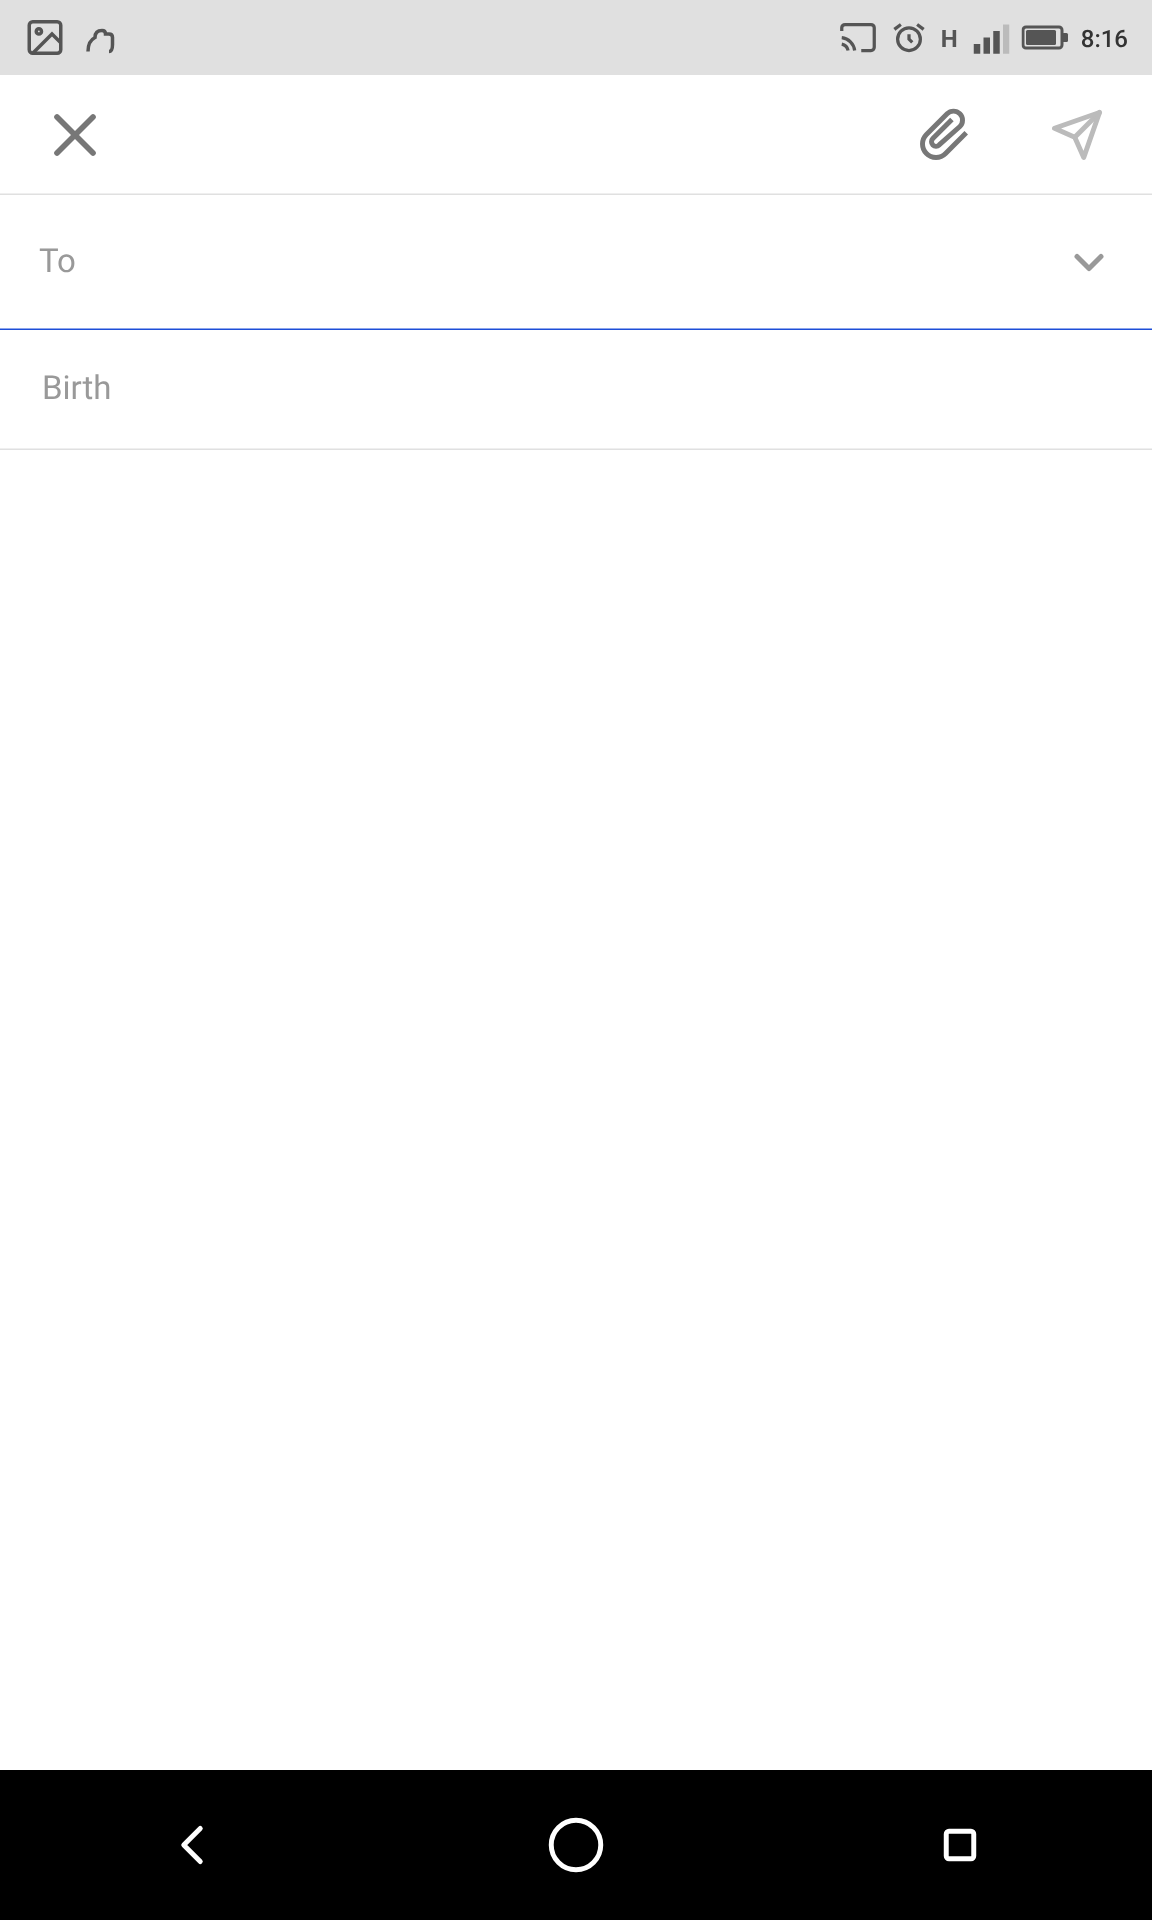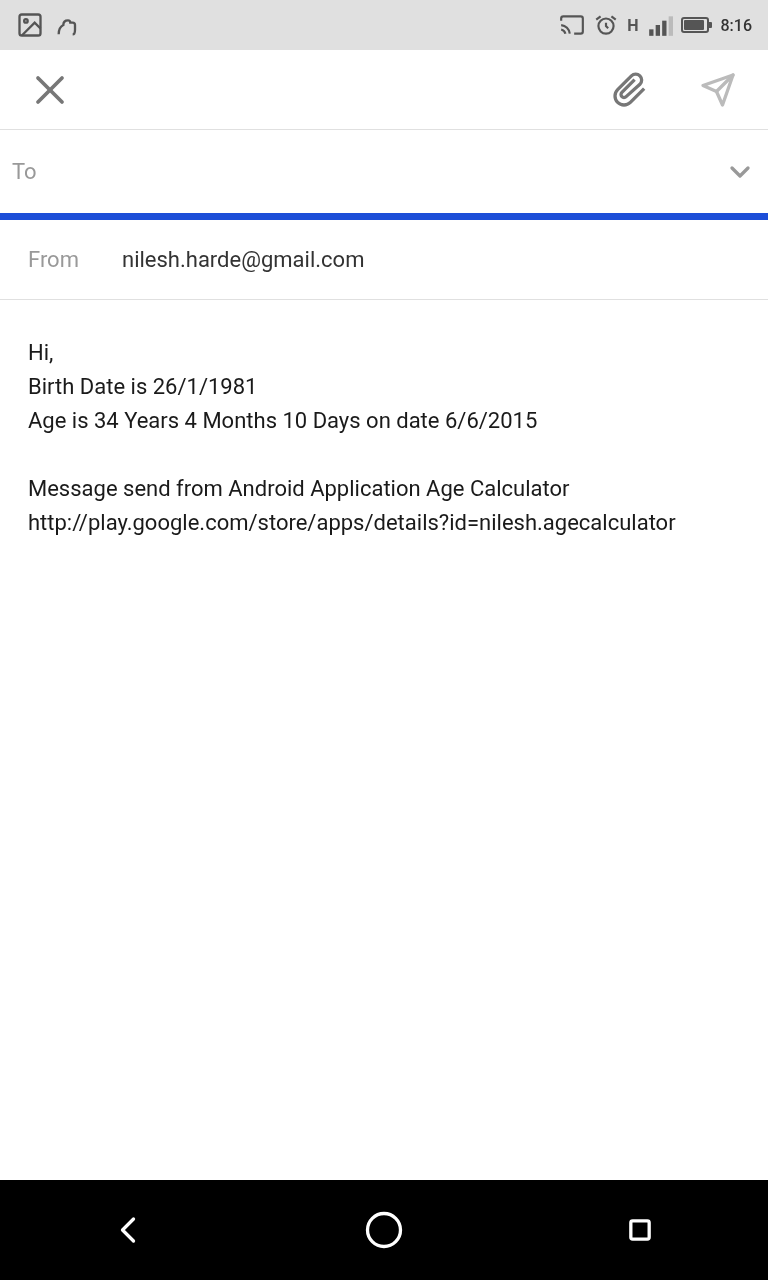--- a/index.html
+++ b/index.html
@@ -73,22 +73,22 @@
       justify-content: center;
       padding: 8px;
     }
 
     
     .to-field {
       height: 90px;
       display: flex;
       align-items: center;
       justify-content: space-between;
-      padding: 0 12px;
-      border-bottom: 7px solid #1d4ed8;
+      padding: 0 26px;
+      border-bottom: 1px solid #1d4ed8;
       flex-shrink: 0;
       text-align: center;
     }
 
     .to-label {
       font-size: 22px;
       color: #999;
     }
 
     
@@ -254,31 +254,24 @@
 </div>
 
 <div class="to-field">
   <span class="to-label">To</span>
   <svg class="icon-chevron" viewBox="0 0 24 24" fill="none" stroke="#999" stroke-width="2.5" stroke-linecap="round" stroke-linejoin="round">
     <polyline points="6 9 12 15 18 9"></polyline>
   </svg>
 </div>
 
 <div class="from-field">
-  <span class="from-label">From</span>
-  <span class="from-email">nilesh.harde@gmail.com</span>
+  <span class="from-label">Birth</span>
 </div>
 
 <div class="email-body">
-  <div class="email-content">Hi,
-Birth Date is 26/1/1981
-Age is 34 Years 4 Months 10 Days on date 6/6/2015
-
-Message send from Android Application Age Calculator
-<a href="#" class="email-link">http://play.google.com/store/apps/details?id=nilesh.agecalculator</a></div>
 </div>
 
 <div class="nav-bar">
   <button class="nav-btn">
     <svg width="44" height="44" viewBox="0 0 24 24" fill="none" stroke="#ffffff" stroke-width="1.8" stroke-linecap="round" stroke-linejoin="round">
       <polyline points="15 18 9 12 15 6"></polyline>
     </svg>
   </button>
   <button class="nav-btn">
     <svg width="44" height="44" viewBox="0 0 24 24" fill="none" stroke="#ffffff" stroke-width="1.8">

